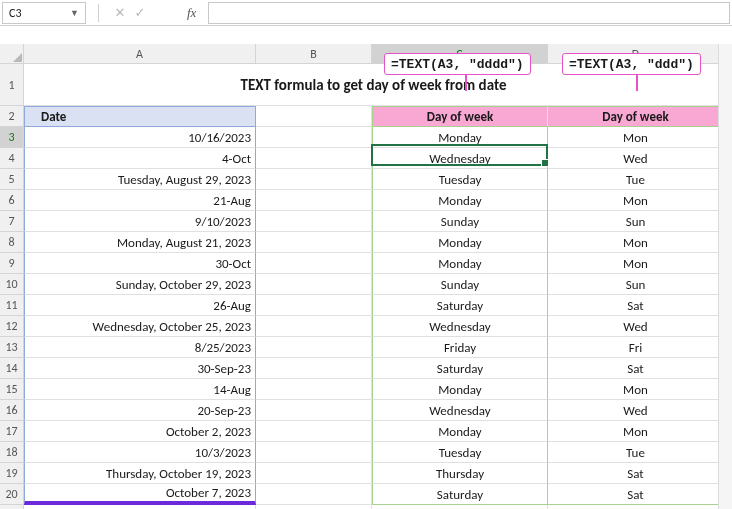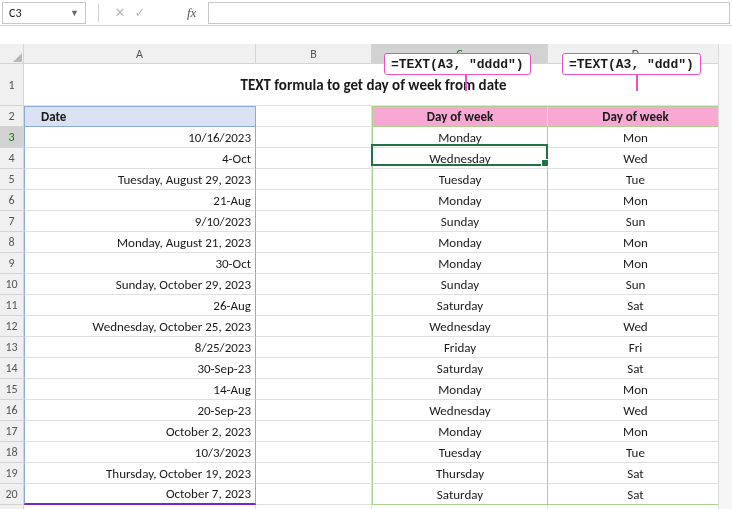--- a/index.html
+++ b/index.html
@@ -128,21 +128,21 @@
   .header-green {
     background: #f9a8d4;
     border-top: 1px solid #a9d08e;
     border-bottom: 1px solid #a9d08e;
     font-weight: bold;
     justify-content: center;
   }
   .header-green.left { border-left: 1px solid #a9d08e; }
   .header-green.right { border-right: 1px solid #a9d08e; }
   .col-a { text-align: right; justify-content: flex-end; border-left:1px solid #8ea9db; border-right:1px solid #8ea9db;}
-  .col-a.last { border-bottom: 2px solid #6d28d9; }
+  .col-a.last { border-bottom: 4px solid #6d28d9; }
   .col-cd { justify-content: center; }
   .col-cd.left { border-left: 1px solid #a9d08e; }
   .col-cd.right { border-right: 1px solid #a9d08e; }
   .col-cd.last { border-bottom: 1px solid #a9d08e; }
   .col-cd.sep { border-right: 1px solid #a9d08e; }
   .row-h.sel, .col-h.sel { background: #d2d2d2; color:#0f7b0f;}
   .selection-box {
     position: absolute;
     border: 2px solid #217346;
     pointer-events: none;

